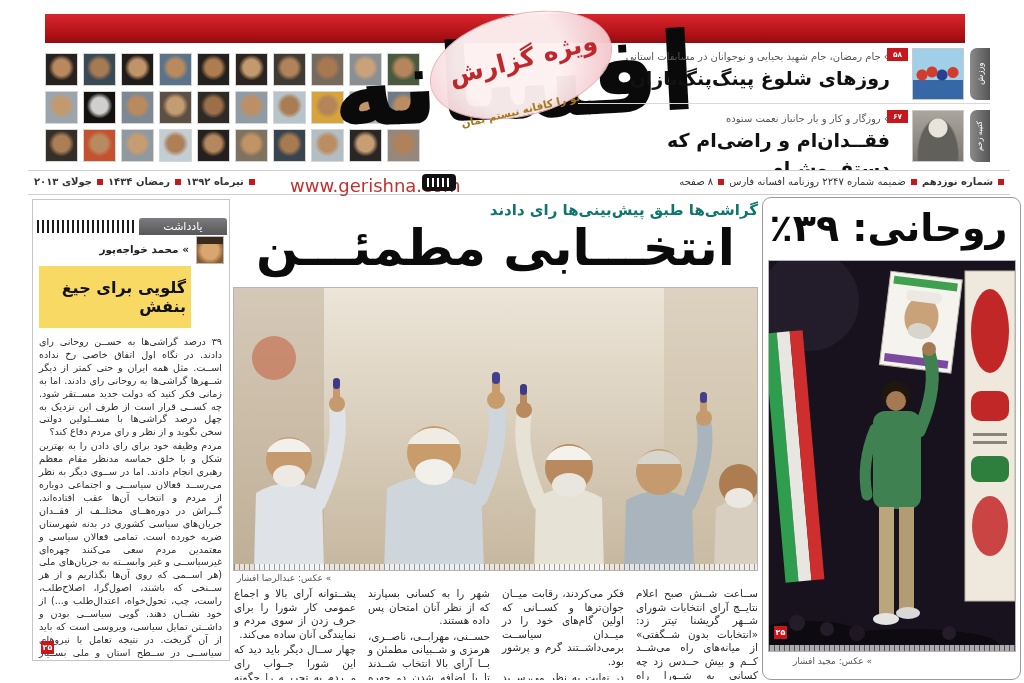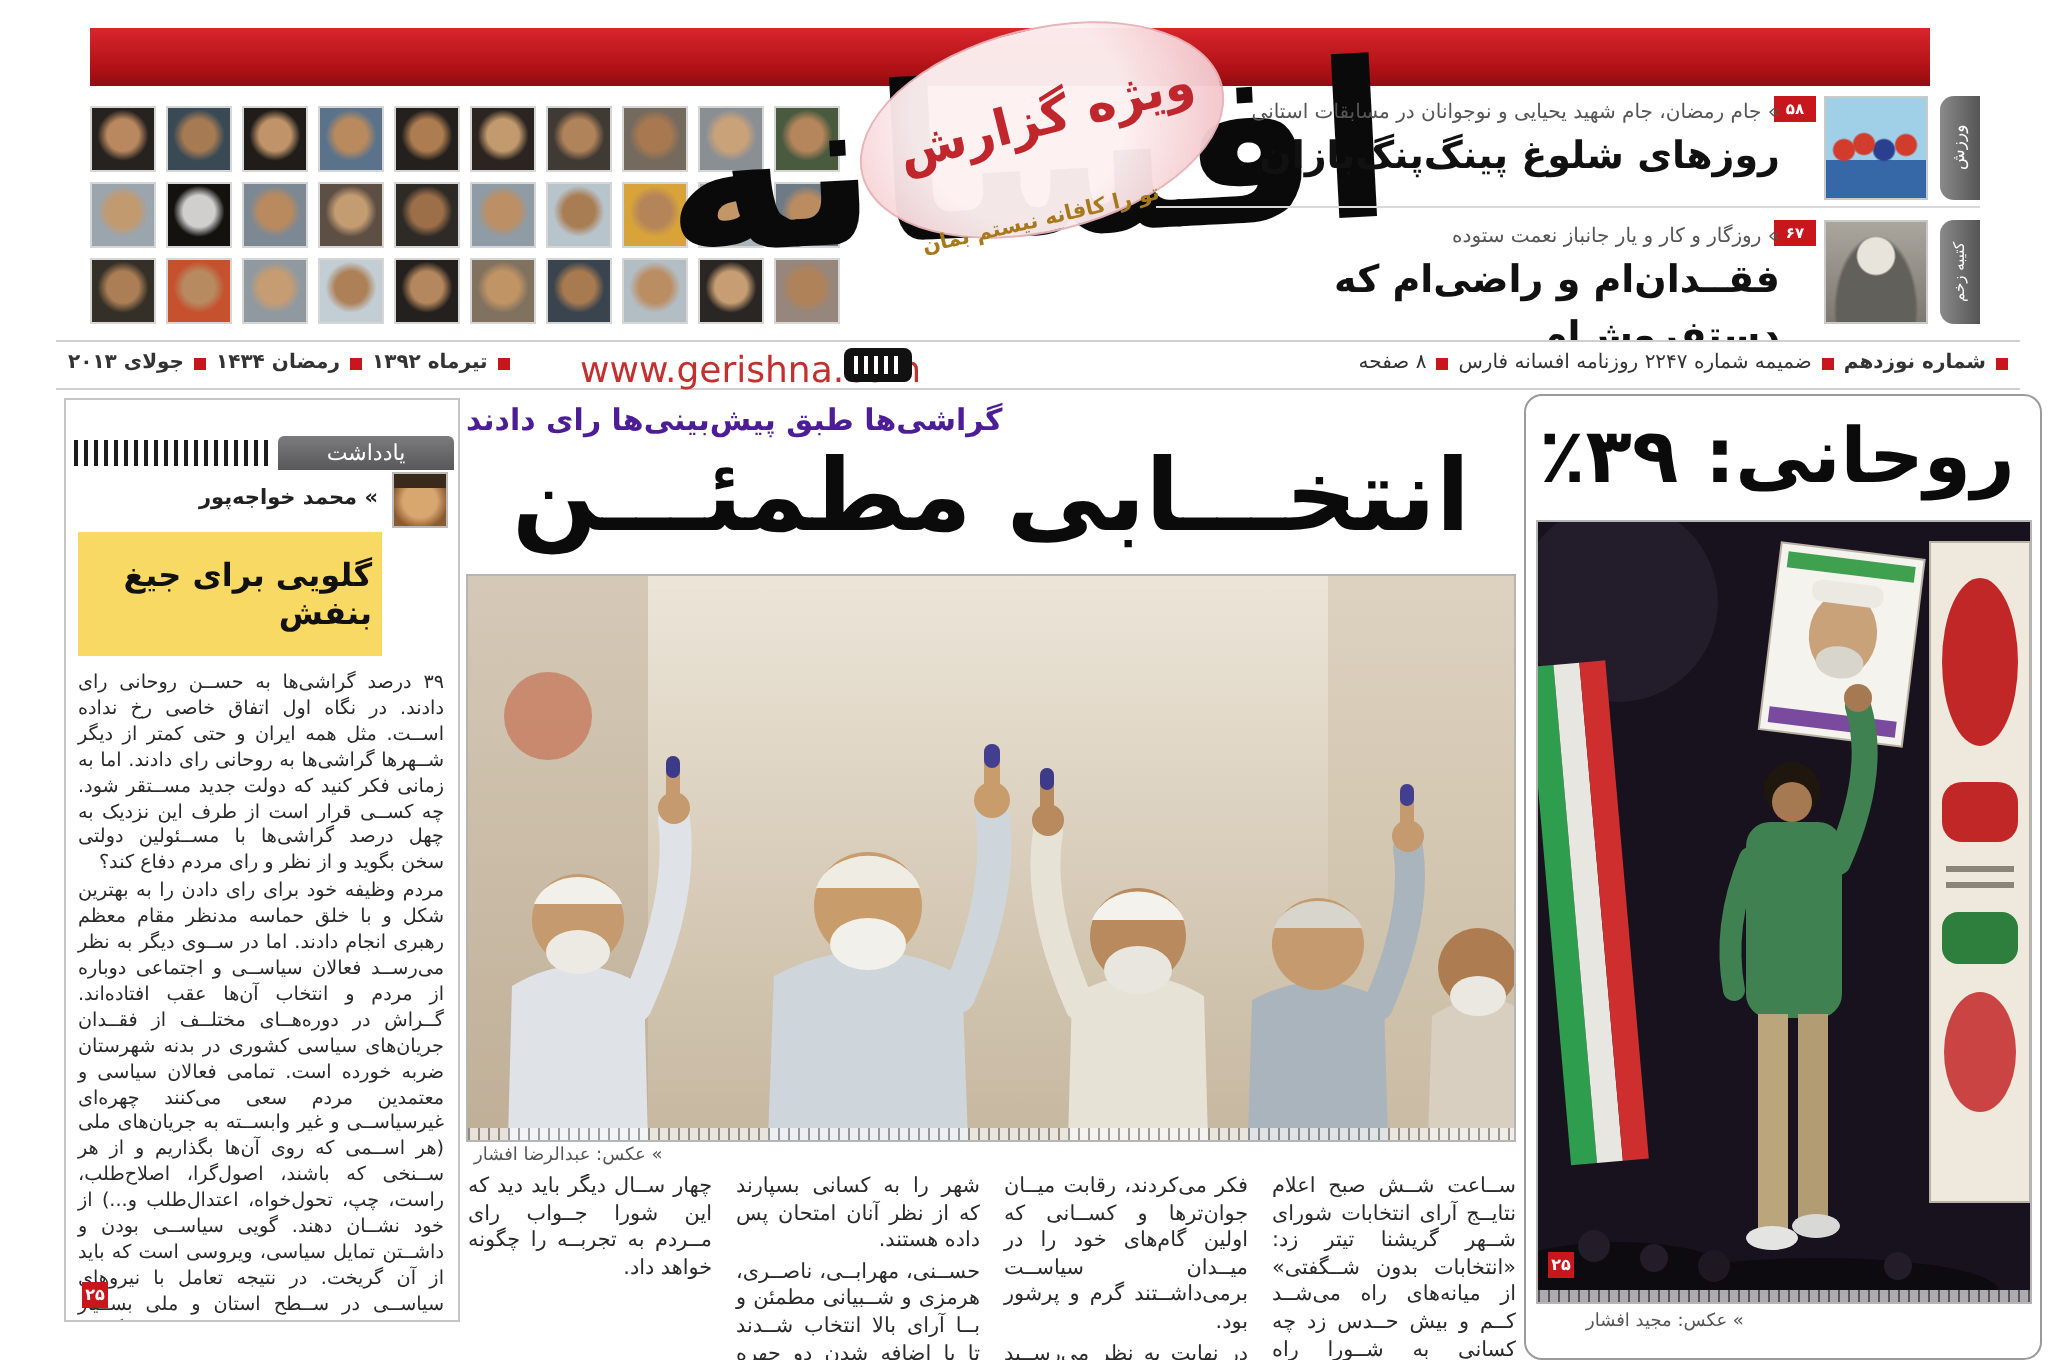--- a/index.html
+++ b/index.html
@@ -69,22 +69,22 @@
                    radial-gradient(circle at 50% 52%,#d8a66f 0 45%,#8a5a30 75%);}
   .note-author{position:absolute;right:40px;top:8px;font-size:10.5px;font-weight:bold;color:#222;}
   .note-title{margin:1px 38px 4px 6px;background:#f8d964;padding:12px 5px;text-align:right;}
   .note-title span{font-weight:bold;font-size:16px;color:#111;}
   .note-body{padding:4px 7px 0 6px;font-size:9.6px;line-height:12.9px;text-align:justify;color:#2a2a2a;height:392px;overflow:hidden;}
   .note-body p{margin:0 0 1px 0;text-indent:0;}
   .endbox{display:inline-block;width:13px;height:13px;background:#c8161d;color:#fff;font-size:8px;
           font-weight:bold;text-align:center;line-height:13px;vertical-align:middle;}
   .note-end{position:absolute;left:8px;bottom:6px;}
   
-  .kicker{position:absolute;left:233px;top:201px;width:525px;text-align:left;font-size:15px;
-          font-weight:600;color:#4c1d95;direction:rtl;z-index:2;}
+  .kicker{position:absolute;left:233px;top:201px;width:525px;text-align:right;font-size:15px;
+          font-weight:600;color:#0f766e;direction:rtl;z-index:2;}
   .headline{position:absolute;left:233px;top:212px;width:525px;text-align:center;font-size:50px;
           font-weight:bold;color:#0b0b0b;direction:rtl;line-height:72px;z-index:1;}
   .photowrap{position:absolute;left:233px;top:287px;width:525px;height:284px;border:1px solid #b5b5b5;background:#ddd;}
   .perf{position:absolute;left:0;right:0;bottom:0;height:6px;opacity:.65;
         background:repeating-linear-gradient(90deg,#777 0 1px,#fdfdfd 1px 5px);}
   .photocap{position:absolute;font-size:9px;color:#555;direction:rtl;white-space:nowrap;}
   .maincap{left:237px;top:573px;}
   .leadcols{position:absolute;left:233px;top:587px;width:525px;height:93px;display:flex;direction:rtl;
             gap:12px;overflow:hidden;}
   .bcol{width:122px;flex:0 0 122px;font-size:10.4px;line-height:13.6px;text-align:justify;color:#2a2a2a;}
@@ -271,20 +271,21 @@
       </div>
       <div class="bcol">
         <p>فکر می‌کردند، رقابت میــان جوان‌ترها و کســانی که اولین گام‌های خود را در میــدان سیاســت برمی‌داشــتند گرم و پرشور بود.</p>
         <p>در نهایت به نظر می‌رســید گراشــی‌ها تصمیــم گرفتنــد ریســک نکننــد و صندلی‌های شــورا و تصمیم‌گیری برای</p>
       </div>
       <div class="bcol">
         <p>شهر را به کسانی بسپارند که از نظر آنان امتحان پس داده هستند.</p>
         <p>حســنی، مهرابــی، ناصــری، هرمزی و شــبیانی مطمئن و بــا آرای بالا انتخاب شــدند تا با اضافه شدن دو چهره تازه‌تر، یعنی لطافت و یوســفی جمع شــورای چهارم تکمیل شود.</p>
       </div>
       <div class="bcol">
+        <p>پشــتوانه آرای بالا و اجماع عمومی کار شورا را برای حرف زدن از سوی مردم و نمایندگی آنان ساده می‌کند.</p>
         <p>چهار ســال دیگر باید دید که این شورا جــواب رای مــردم به تجربــه را چگونه خواهد داد.</p>
       </div>
     </div>
 
   <div class="rbox">
     <div class="rhead">روحانی: ۳۹٪</div>
     <div class="rphoto">
       <svg viewBox="0 0 246 384" width="246" height="384">
         <rect width="246" height="384" fill="#17121d"></rect>
         <circle cx="40" cy="40" r="50" fill="#2a2335" opacity="0.6"></circle>

